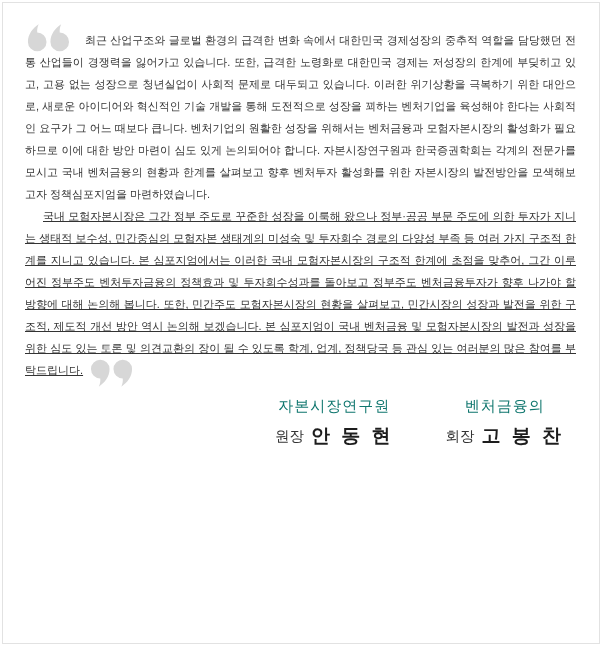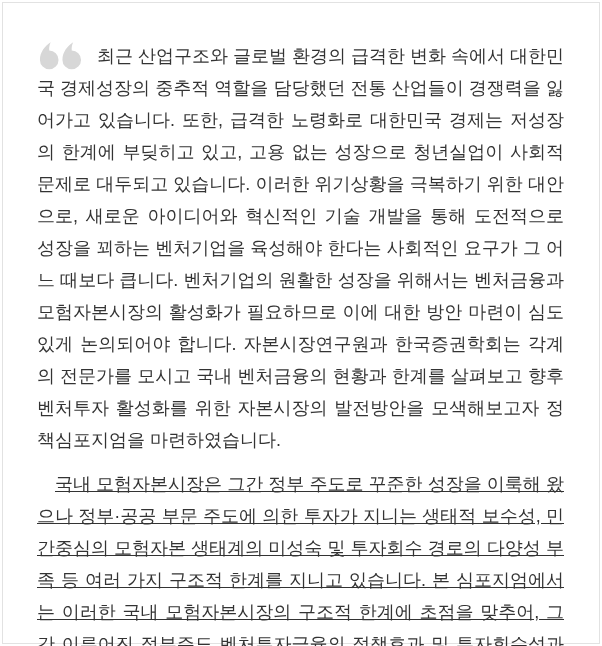--- a/index.html
+++ b/index.html
@@ -19,23 +19,23 @@
     border: 1px solid #e2e2e2;
     pointer-events: none;
   }
   .content {
     position: absolute;
     left: 25px;
     right: 26px;
     top: 28px;
   }
   p.body-text {
-    margin: 12px;
-    font-size: 18px;
-    line-height: 32px;
+    margin: 0;
+    font-size: 11px;
+    line-height: 22px;
     text-align: justify;
     overflow-wrap: break-word;
     color: #333333;
   }
   .para2 {
     margin-top: 10px;
     text-indent: 18px;
     text-decoration: underline;
   }
   
@@ -73,21 +73,21 @@
     display: flex;
     justify-content: flex-end;
     gap: 52px;
     margin-top: 16px;
     padding-right: 12px;
   }
   .sig { text-align: center; }
   .sig-org {
     font-size: 15px;
     letter-spacing: 1px;
-    color: #1d4ed8;
+    color: #0f766e;
   }
   .sig-line {
     margin-top: 7px;
     white-space: nowrap;
   }
   .sig-title {
     font-size: 14.5px;
     color: #333333;
     margin-right: 7px;
     vertical-align: 1px;
@@ -123,21 +123,21 @@
     </p>
 
     <div class="sig-row">
       <div class="sig">
         <div class="sig-org">자본시장연구원</div>
         <div class="sig-line">
           <span class="sig-title">원장</span><span class="sig-name">안 동 현</span>
         </div>
       </div>
       <div class="sig">
-        <div class="sig-org">한국증권학회</div>
+        <div class="sig-org">벤처금융의</div>
         <div class="sig-line">
           <span class="sig-title">회장</span><span class="sig-name">고 봉 찬</span>
         </div>
       </div>
     </div>
 
   </div>
 </div>
 
 </body></html>

